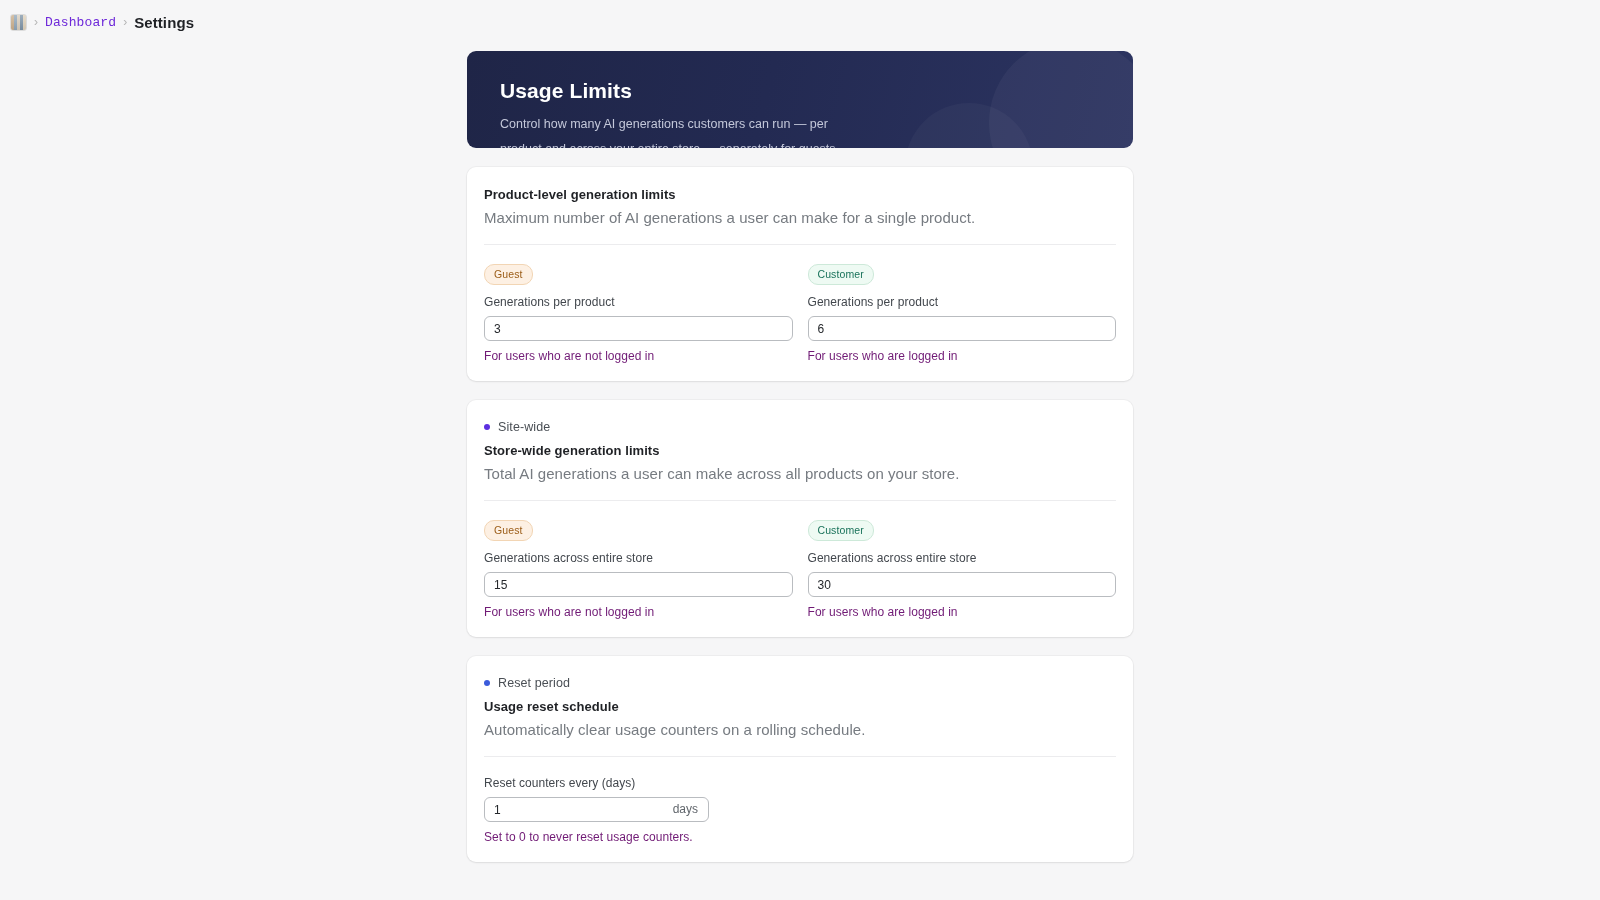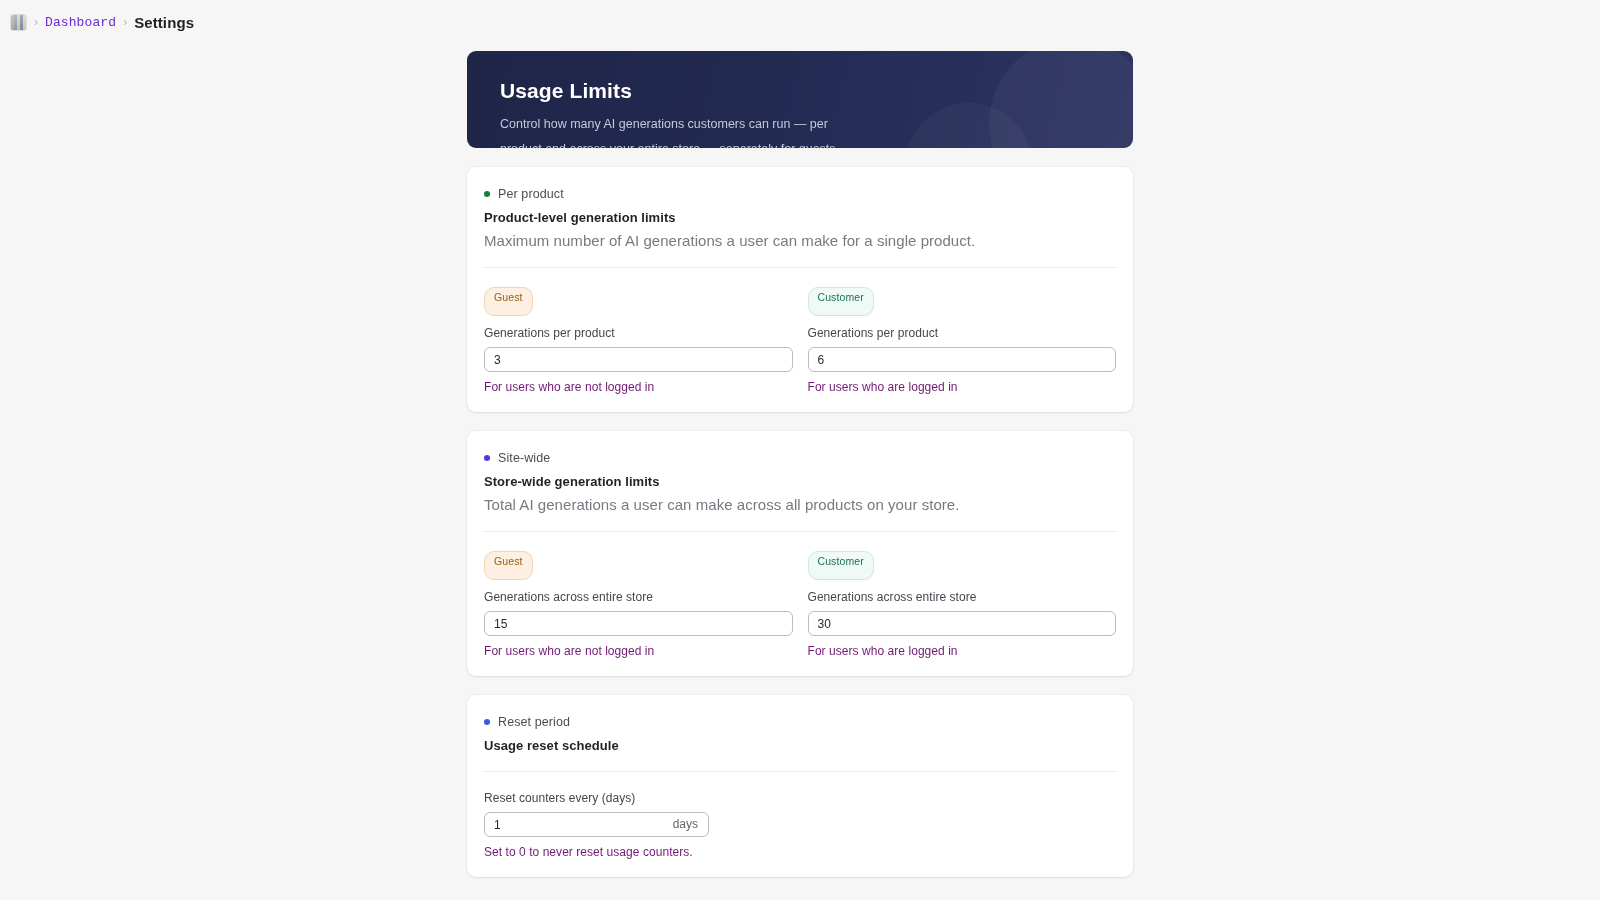--- a/index.html
+++ b/index.html
@@ -145,21 +145,21 @@
   .grid {
     display: flex;
     gap: 15px;
     margin-top: 19px;
   }
   .col { flex: 1 1 0; min-width: 0; }
 
   .badge {
     display: inline-block;
     font-size: 10.5px;
-    padding: 3px 9px 12px 9px;
+    padding: 3px 9px 4px 9px;
     border-radius: 10px;
     letter-spacing: .1px;
     margin-bottom: 10px;
   }
   .badge-guest {
     background: #fdf0e3;
     border: 1px solid #f2d5b4;
     color: #9b5d18;
   }
   .badge-customer {
@@ -223,24 +223,20 @@
 <main class="page">
 
   <section class="hero">
     <span class="hero-circle-a"></span>
     <span class="hero-circle-b"></span>
     <h1 class="hero-title">Usage Limits</h1>
     <p class="hero-sub">Control how many AI generations customers can run — per product and across your entire store — separately for guests and logged-in users.</p>
   </section>
 
   <section class="card">
-    <div class="eyebrow">
-      <span class="dot" style="background: rgb(16, 128, 67);"></span>
-      <span class="eyebrow-label">Per product</span>
-    </div>
     <h2 class="card-title">Product-level generation limits</h2>
     <p class="card-desc">Maximum number of AI generations a user can make for a single product.</p>
     <div class="divider"></div>
 
     <div class="grid">
       <div class="col">
         <span class="badge badge-guest">Guest</span>
         <div class="field-label">Generations per product</div>
         <input class="input" type="text" value="3" style="">
         <div class="field-help">For users who are not logged in</div>
@@ -280,20 +276,21 @@
       </div>
     </div>
   </section>
 
   <section class="card">
     <div class="eyebrow">
       <span class="dot" style="background: rgb(59, 91, 219);"></span>
       <span class="eyebrow-label">Reset period</span>
     </div>
     <h2 class="card-title">Usage reset schedule</h2>
+    <p class="card-desc">Automatically clear usage counters on a rolling schedule.</p>
     <div class="divider"></div>
 
     <div class="grid">
       <div class="col">
         <div class="field-label">Reset counters every (days)</div>
         <div class="input-wrap-suffix">
           <input class="input" type="text" value="1" style="">
           <span class="suffix">days</span>
         </div>
         <div class="field-help">Set to 0 to never reset usage counters.</div>

